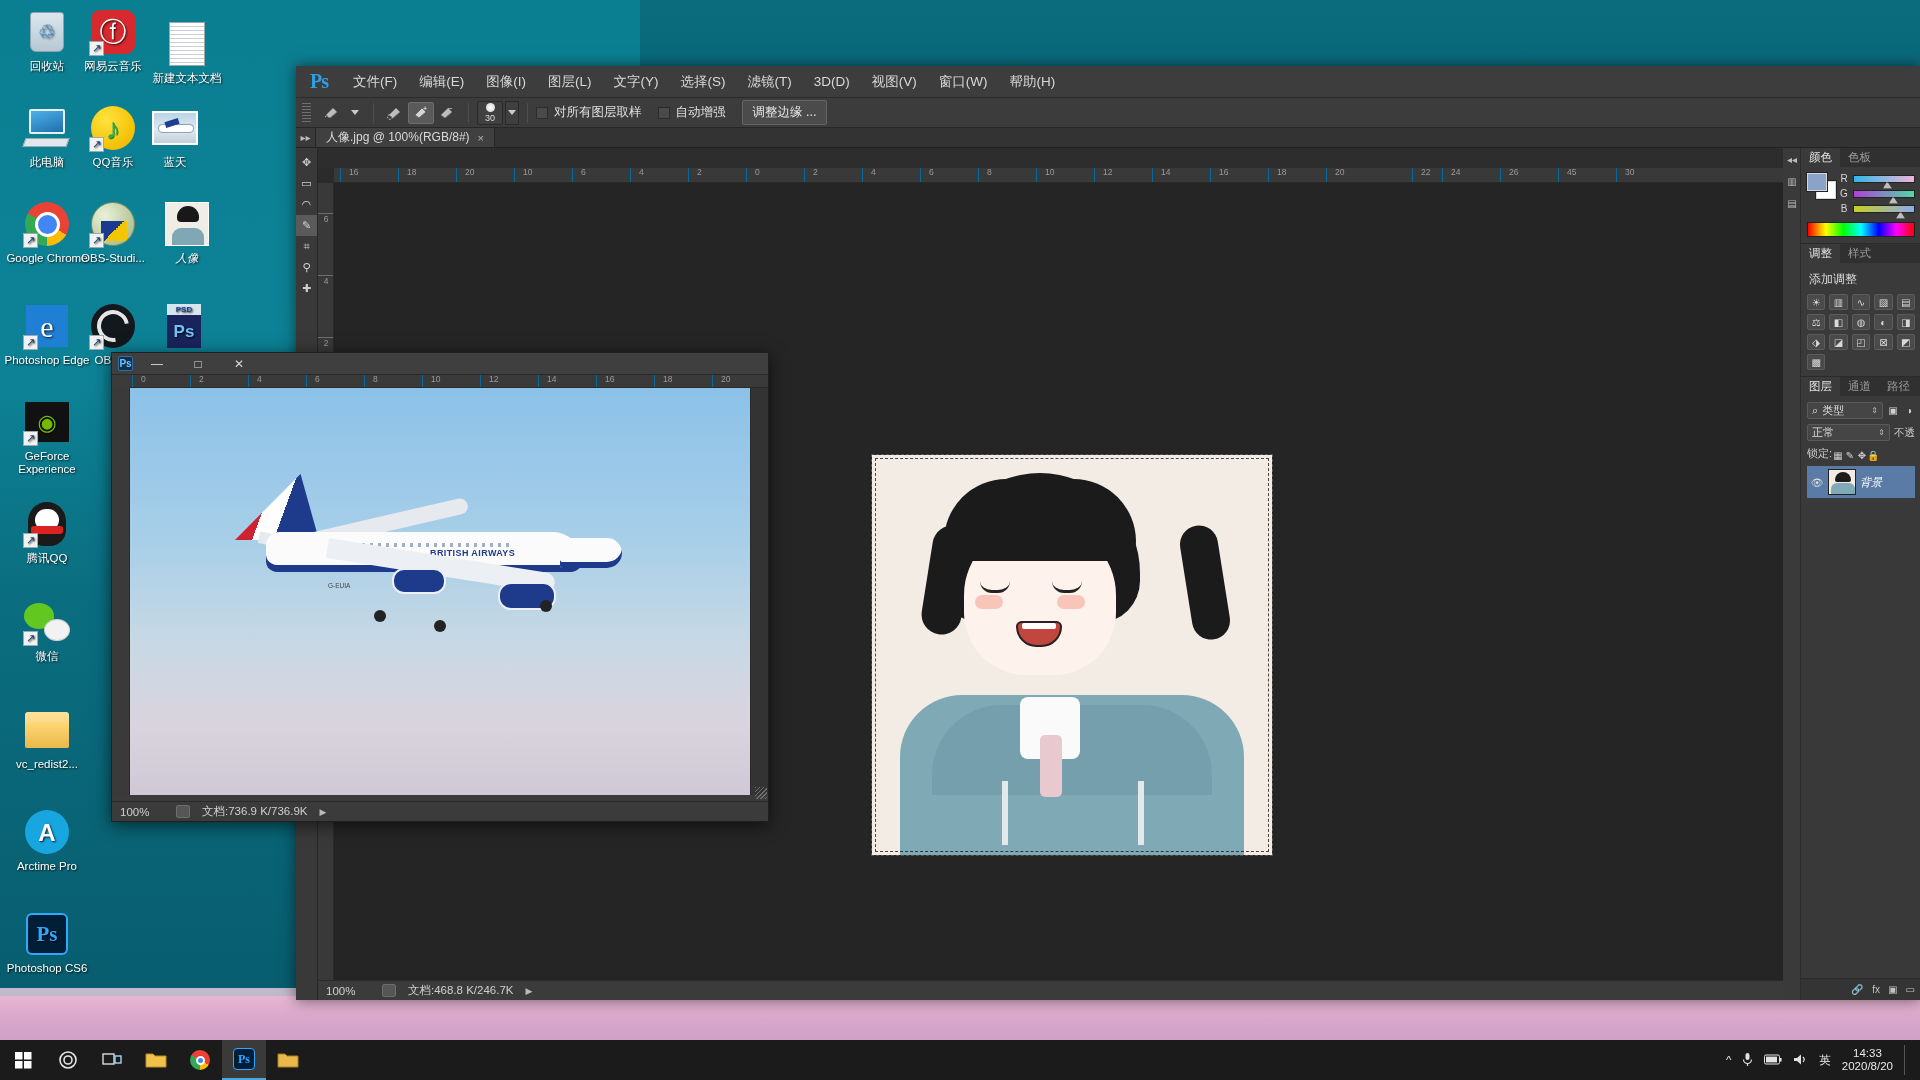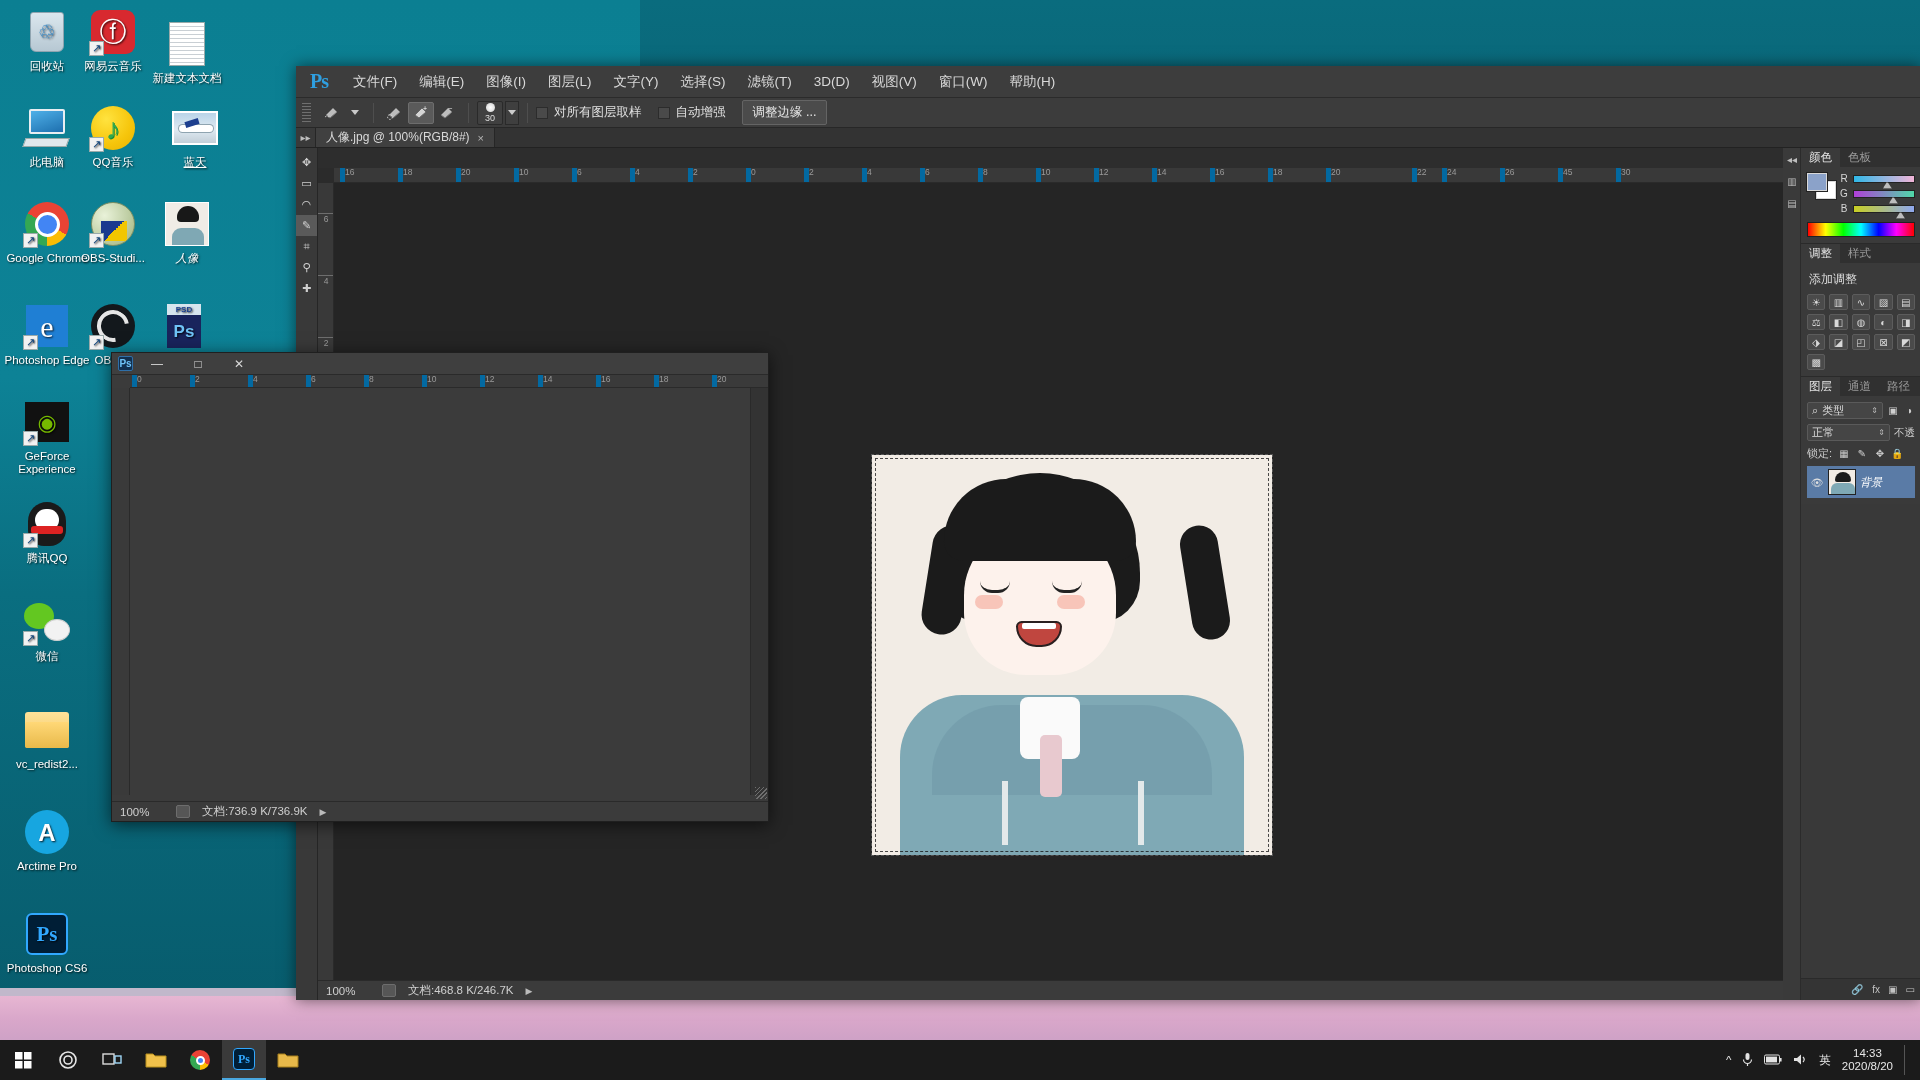--- a/index.html
+++ b/index.html
@@ -182,22 +182,22 @@
   .tb-item{ height:21px;display:flex;align-items:center;justify-content:center;
     color:#cfcfcf;font-size:11px;}
   .tb-item.sel{ background:#5a5a5a;}
 
   
   #ps-canvaswrap{ position:absolute;left:22px;top:102px;right:121px;bottom:0;background:#2b2b2b;}
   #ruler-top{ position:absolute;left:16px;right:0;top:0;height:15px;background:#393939;
     border-bottom:1px solid #2a2a2a;overflow:hidden;}
   #ruler-left{ position:absolute;left:0;top:15px;width:16px;bottom:20px;background:#393939;
     border-right:1px solid #2a2a2a;overflow:hidden;}
-  .rtick{ position:absolute;top:0;font-size:8.5px;color:#9a9a9a;padding-left:0;
-    border-left:5px solid #0369a1;height:15px;line-height:9px;}
+  .rtick{ position:absolute;top:0;font-size:8.5px;color:#9a9a9a;padding-left:8px;
+    border-left:1px solid #0369a1;height:15px;line-height:9px;}
   .rtickL{ position:absolute;left:0;font-size:8.5px;color:#9a9a9a;
     border-top:1px solid #6e6e6e;width:16px;text-align:center;line-height:10px;}
   #ps-canvas{ position:absolute;left:16px;top:15px;right:0;bottom:20px;background:#252525;overflow:hidden;}
   #ps-statusbar{ position:absolute;left:0;right:0;bottom:0;height:20px;background:#3b3b3b;
     border-top:1px solid #2a2a2a;display:flex;align-items:center;gap:12px;
     padding-left:8px;font-size:11.5px;color:#cfcfcf;}
   .sb-zoom{ width:44px;}
   .sb-ic{ width:14px;height:13px;background:#565656;border:1px solid #6d6d6d;border-radius:2px;}
   .sb-arrow{ color:#bbb;font-size:9px;}
 
@@ -324,21 +324,21 @@
   
   .adj-title{ font-size:12px;color:#dcdcdc;margin:2px 0 6px 2px;}
   .adj-grid{ display:grid;grid-template-columns:repeat(5,1fr);gap:4px;}
   .adj-ic{ height:16px;background:#4a4a4a;border:1px solid #5c5c5c;border-radius:2px;
     display:flex;align-items:center;justify-content:center;color:#d8d8d8;font-size:10px;}
   
   .lyr-row{ display:flex;align-items:center;gap:4px;margin-bottom:5px;}
   .lyr-sel{ flex:1;height:17px;background:#454545;border:1px solid #5a5a5a;border-radius:2px;
     display:flex;align-items:center;padding:0 4px;font-size:11px;color:#dcdcdc;gap:4px;}
   .lyr-sel .caret{ margin-left:auto;font-size:8px;color:#bbb;}
-  .lock-row{ display:flex;align-items:center;gap:6px;font-size:11px;color:#cfcfcf;margin-bottom:5px;}
+  .lock-row{ display:flex;align-items:flex-end;font-size:11px;color:#cfcfcf;margin-bottom:5px;}
   .lock-ic{ width:12px;height:12px;color:#cfcfcf;font-size:10px;display:flex;align-items:center;justify-content:center;}
   .layer-item{ display:flex;align-items:center;gap:4px;background:#5a7ba6;padding:3px 3px;}
   .layer-item .eye{ width:14px;text-align:center;color:#e0e0e0;font-size:10px;}
   .layer-thumb{ width:28px;height:26px;background:#f2ece5;border:1px solid #222;position:relative;overflow:hidden;}
   .layer-thumb .h{position:absolute;left:6px;top:2px;width:16px;height:10px;background:#1b1b1b;border-radius:8px 8px 2px 2px;}
   .layer-thumb .b{position:absolute;left:2px;bottom:0;width:24px;height:11px;background:#7fa9b5;border-radius:6px 6px 0 0;}
   .layer-name{ font-size:11px;color:#fff;font-style:italic;}
   #lyr-bottombar{ position:absolute;left:0;right:0;bottom:0;height:22px;background:#343434;
     border-top:1px solid #2a2a2a;display:flex;align-items:center;justify-content:flex-end;
     gap:8px;padding-right:6px;color:#c2c2c2;font-size:10px;}
@@ -400,21 +400,21 @@
       </span>
       <span class="lbl">此电脑</span>
     </div>
     <div class="dicon" style="left: 70px; top: 104px;">
       <span class="glyph">
         <span class="ic-qqmusic"></span>
         <span class="shortcut-arrow">↗</span>
       </span>
       <span class="lbl">QQ音乐</span>
     </div>
-    <div class="dicon" style="left: 152px; top: 104px; text-decoration: underline;">
+    <div class="dicon" style="left: 132px; top: 104px;">
       <span class="glyph">
         <span class="ic-photo">
           <span class="plane"></span>
         </span>
       </span>
       <span class="lbl">蓝天</span>
     </div>
     <div class="dicon" style="left: 4px; top: 200px;">
       <span class="glyph">
         <span class="ic-chrome"></span>
@@ -810,20 +810,36 @@
       <span class="rtick" style="left: 176px; height: 13px;">6</span>
       <span class="rtick" style="left: 234px; height: 13px;">8</span>
       <span class="rtick" style="left: 292px; height: 13px;">10</span>
       <span class="rtick" style="left: 350px; height: 13px;">12</span>
       <span class="rtick" style="left: 408px; height: 13px;">14</span>
       <span class="rtick" style="left: 466px; height: 13px;">16</span>
       <span class="rtick" style="left: 524px; height: 13px;">18</span>
       <span class="rtick" style="left: 582px; height: 13px;">20</span>
     </div>
   <div id="fw-ruler-left"></div>
+  <div id="fw-canvas">
+    <div class="pl-tail"></div>
+    <div class="pl-hstab"></div>
+    <div class="pl-wingL"></div>
+    <div class="pl-fuse"></div>
+    <div class="pl-nose"></div>
+    <div class="pl-win"></div>
+    <div class="pl-text">BRITISH AIRWAYS</div>
+    <div class="pl-reg">G-EUIA</div>
+    <div class="pl-wingR"></div>
+    <div class="pl-eng1"></div>
+    <div class="pl-eng2"></div>
+    <div class="pl-gear" style="left:410px;top:212px;"></div>
+    <div class="pl-gear" style="left:244px;top:222px;"></div>
+    <div class="pl-gear" style="left:304px;top:232px;"></div>
+  </div>
   <div id="fw-scroll-v"></div>
   <div id="fw-grip"></div>
   <div id="fw-status">
     <span class="sb-zoom">100%</span>
     <span class="sb-ic"></span>
     <span>文档:736.9 K/736.9K</span>
     <span class="sb-arrow">▶</span>
   </div>
 </div>
 

